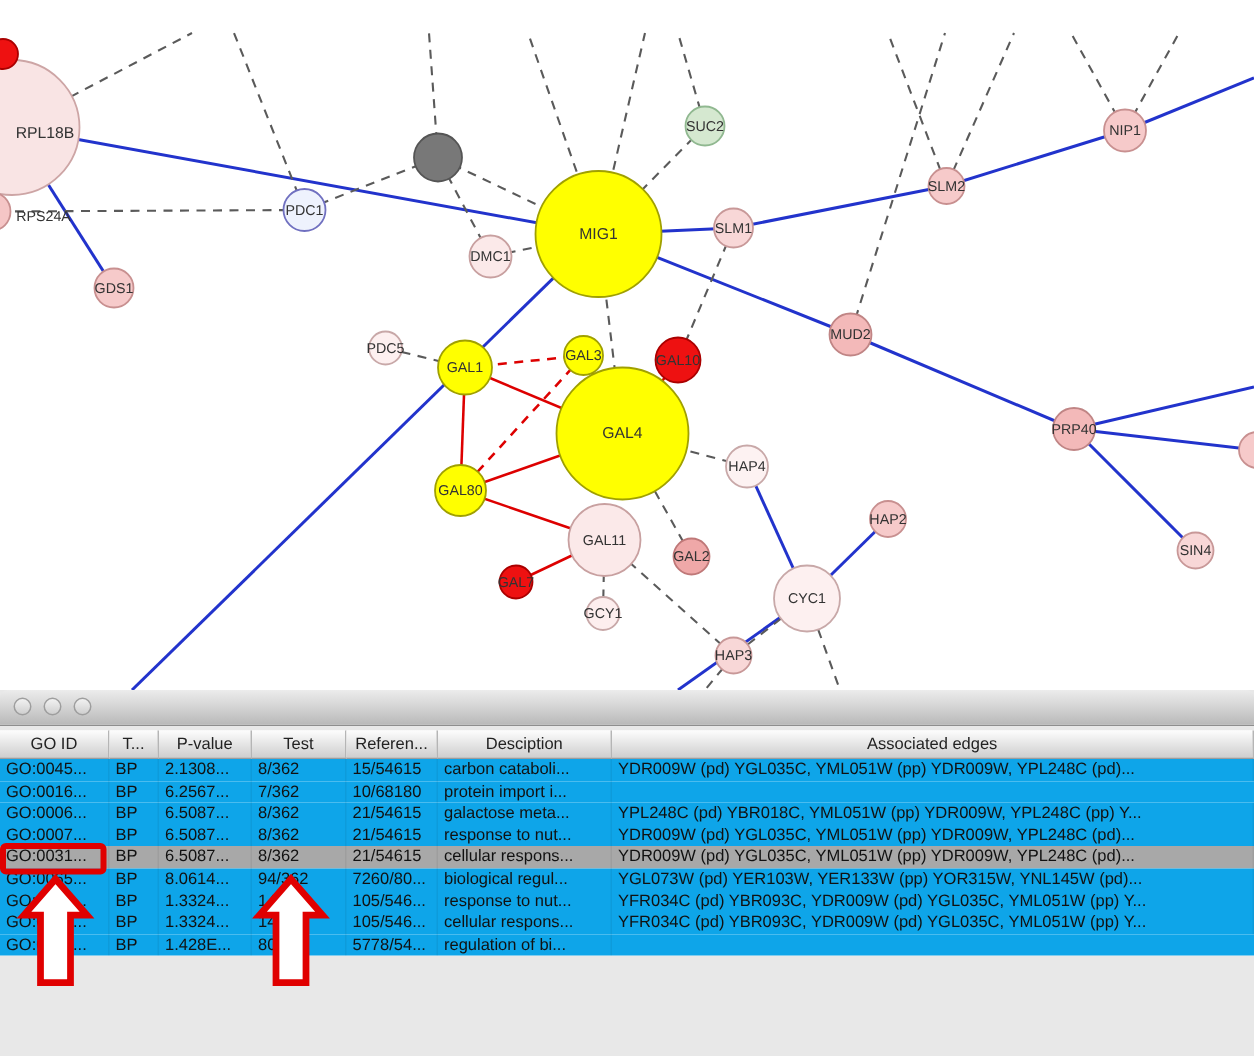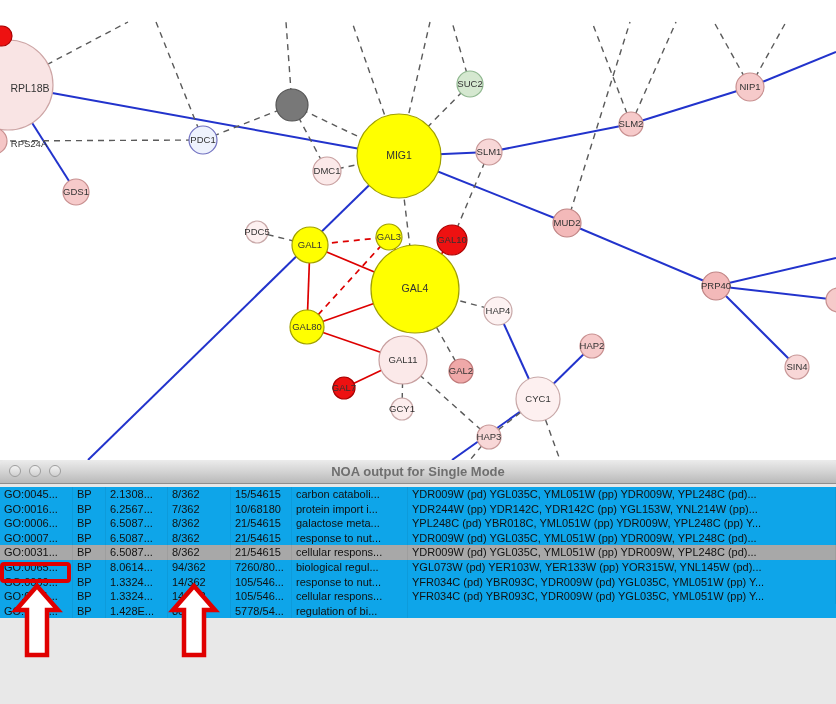--- a/index.html
+++ b/index.html
@@ -170,42 +170,49 @@
     </svg>
 </div>
 
 <div id="noa-window">
   <div class="titlebar unfocused">
     <div class="lights">
       <div class="light gray"></div>
       <div class="light gray"></div>
       <div class="light gray"></div>
     </div>
-    <div class="title">NOA output for Single Mode</div>
   </div>
 
   <div id="noa-table">
+    <div class="thead" id="noa-thead">
+        <div class="th c0">GO ID</div>
+        <div class="th c1">T...</div>
+        <div class="th c2">P-value</div>
+        <div class="th c3">Test</div>
+        <div class="th c4">Referen...</div>
+        <div class="th c5">Desciption</div>
+        <div class="th c6">Associated edges</div>
+      </div>
     <div id="noa-tbody">
         <div class="trow">
           <div class="tcell c0">GO:0045...</div>
           <div class="tcell c1">BP</div>
           <div class="tcell c2">2.1308...</div>
           <div class="tcell c3">8/362</div>
           <div class="tcell c4">15/54615</div>
           <div class="tcell c5">carbon cataboli...</div>
           <div class="tcell c6">YDR009W (pd) YGL035C, YML051W (pp) YDR009W, YPL248C (pd)...</div>
         </div>
         <div class="trow">
           <div class="tcell c0">GO:0016...</div>
           <div class="tcell c1">BP</div>
           <div class="tcell c2">6.2567...</div>
           <div class="tcell c3">7/362</div>
           <div class="tcell c4">10/68180</div>
           <div class="tcell c5">protein import i...</div>
-          <div class="tcell c6">YDR244W (pp) YDR142C, YDR142C (pp) YGL153W, YNL214W (pp)...</div>
         </div>
         <div class="trow">
           <div class="tcell c0">GO:0006...</div>
           <div class="tcell c1">BP</div>
           <div class="tcell c2">6.5087...</div>
           <div class="tcell c3">8/362</div>
           <div class="tcell c4">21/54615</div>
           <div class="tcell c5">galactose meta...</div>
           <div class="tcell c6">YPL248C (pd) YBR018C, YML051W (pp) YDR009W, YPL248C (pp) Y...</div>
         </div>

